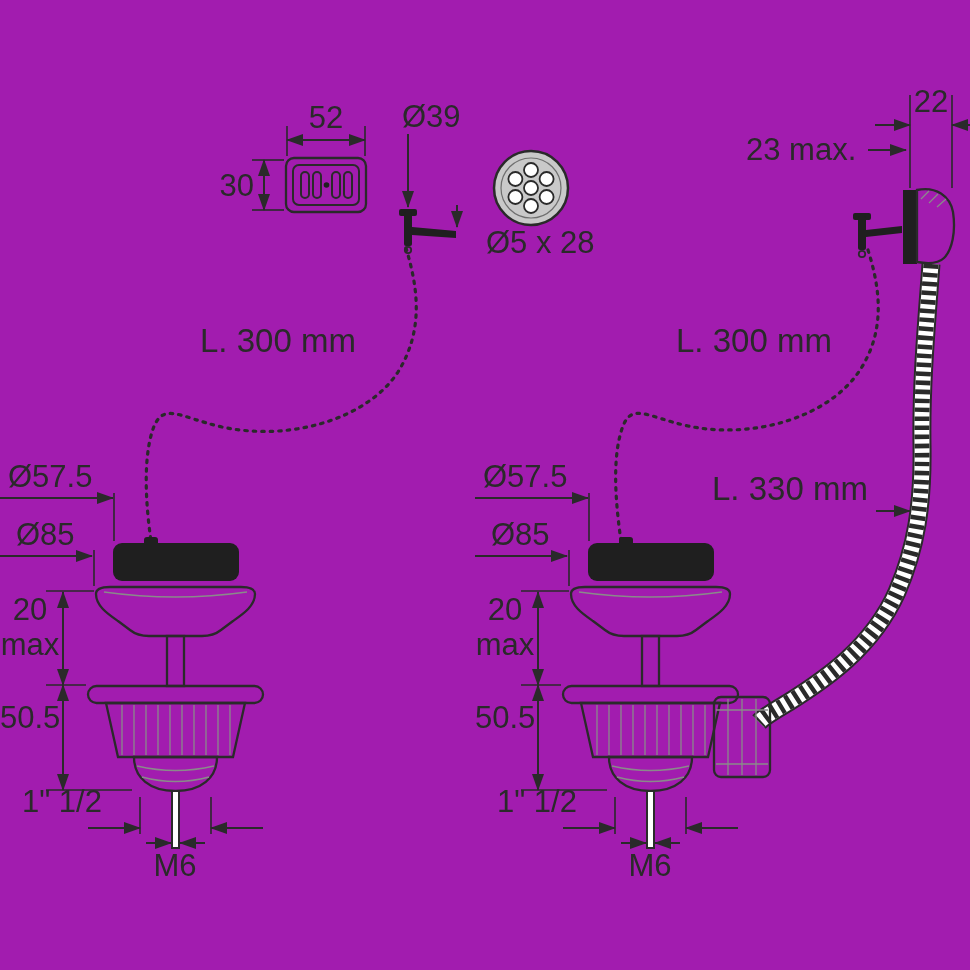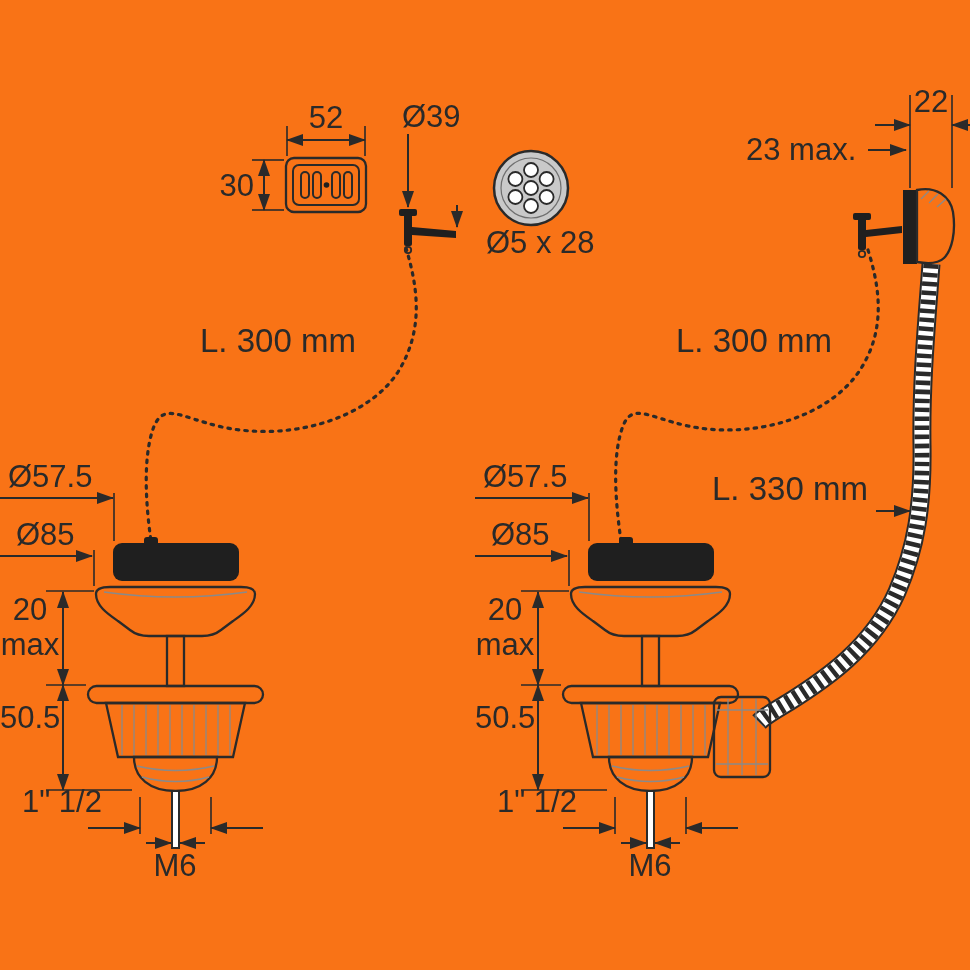--- a/index.html
+++ b/index.html
@@ -1,16 +1,16 @@
 <!DOCTYPE html>
 <html><head>
 <meta charset="utf-8">
 <style>
   html,body{margin:0;padding:0;background:#fbfbfb;}
-  .page{width:970px;height:970px;position:relative;background:#f97316;overflow:hidden;}
+  .page{width:970px;height:970px;position:relative;background:#a21caf;overflow:hidden;}
   svg{display:block;}
   text{font-family:"Liberation Sans",sans-serif;fill:#2a2a2a;}
   .t31{font-size:31px;}
   .t33{font-size:33px;}
   .mid{text-anchor:middle;}
   .enda{text-anchor:end;}
   .ln{stroke:#2a2a2a;stroke-width:2;fill:none;}
   .ext{stroke:#2a2a2a;stroke-width:1.6;fill:none;}
   .out{stroke:#2a2a2a;stroke-width:2.3;fill:none;}
   .thin{stroke:#8a8a8a;stroke-width:1.3;fill:none;}

